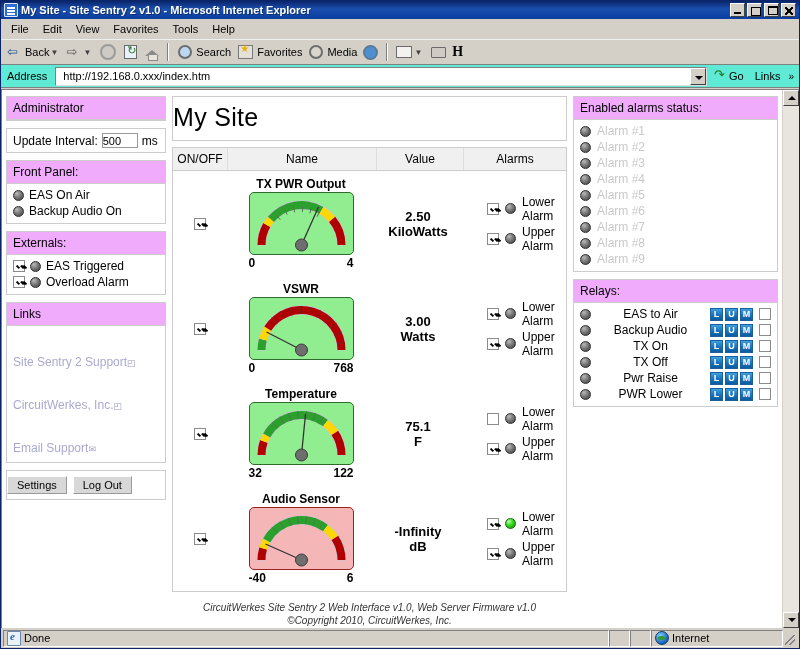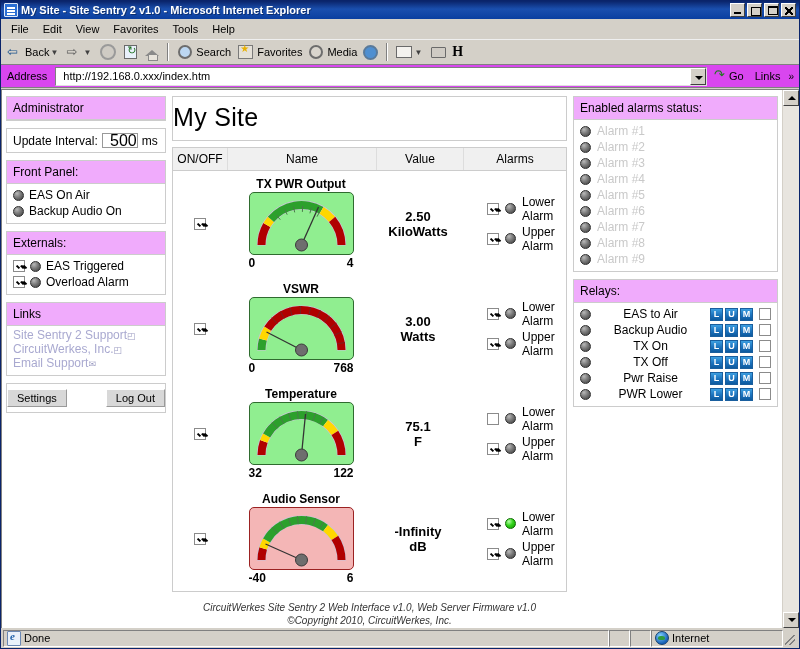--- a/index.html
+++ b/index.html
@@ -93,21 +93,21 @@
   .ic-fav:after{content:"\2605";position:absolute;left:1px;top:-3px;font-size:10px;color:#e8b000;}
   .ic-media{border:2px solid #6d6d6d;border-radius:50%;width:10px;height:10px;margin:2px;background:#d9d5cd;}
   .ic-hist{border:2px solid #5a7a9a;border-radius:50%;width:11px;height:11px;margin:1px;background:#4f8fd0;}
   .ic-mail{width:14px;height:10px;border:1px solid #6a6a6a;background:#f4f2ee;margin:3px 1px;}
   .ic-print{width:13px;height:9px;border:1px solid #6a6a6a;background:#cfcbc4;margin:3px 1px;border-radius:1px;}
   .ic-edit{font-weight:bold;font-size:14px;color:#000;line-height:16px;font-family:"Liberation Serif",serif;}
 
   
   .addrbar{
     height:22px;flex:0 0 22px;display:flex;align-items:center;
-    background:#d946ef;border-bottom:1px solid #808080;
+    background:#5eead4;border-bottom:1px solid #808080;
     padding:0 2px;gap:4px;
   }
   .addr-label{font-size:11px;color:#000;padding:0 4px 0 4px;}
   .addr-input-wrap{
     flex:1 1 auto;height:19px;display:flex;align-items:center;
     background:#ffffff;
     border:1px solid #808080;border-right-color:#dfdfdf;border-bottom-color:#dfdfdf;
     box-sizing:border-box;
   }
   .addr-input{
@@ -214,31 +214,31 @@
   }
   .cb.on:after{
     content:"";position:absolute;left:2px;top:5px;width:4px;height:2px;
     background:#000;transform:rotate(45deg);
     box-shadow:3px -3px 0 0 #000,4px -4px 0 0 #000, 5px -5px 0 0 #000;
   }
 
   
   .ui-row{display:flex;align-items:center;gap:4px;padding:4px 6px;font-size:12px;}
   .ui-input{
-    width:36px;height:15px;box-sizing:border-box;text-align:right;
-    border:1px solid #999;background:#fff;font-size:16px;
+    width:36px;height:15px;box-sizing:border-box;text-align:left;
+    border:1px solid #999;background:#fff;font-size:11px;
     font-family:"Liberation Sans",sans-serif;color:#000;padding:0;
   }
 
   .links-list a{
-    display:block;color:#a9a9d0;text-decoration:none;font-size:12px;line-height:13px;
+    display:block;color:#a9a9d0;text-decoration:none;font-size:12px;line-height:18px;margin-top:24px;
   }
   .lnk-ext{font-size:9px;color:#9a9ac0;}
 
-  .btn-row{display:flex;gap:6px;justify-content:space-between;padding:5px 0;}
+  .btn-row{display:flex;gap:6px;justify-content:flex-start;padding:5px 0;}
   .btn{
     font-family:"Liberation Sans",sans-serif;font-size:11px;color:#000;
     background:#d8d8d8;border:1px solid #9a9a9a;
     border-top-color:#ffffff;border-left-color:#ffffff;
     padding:2px 9px;box-sizing:border-box;
   }
 
   
   .gtable{border:1px solid #cccccc;background:#fff;margin-top:6px;}
   .ghead{display:flex;background:#f0f0f0;border-bottom:1px solid #cccccc;font-size:12px;}

